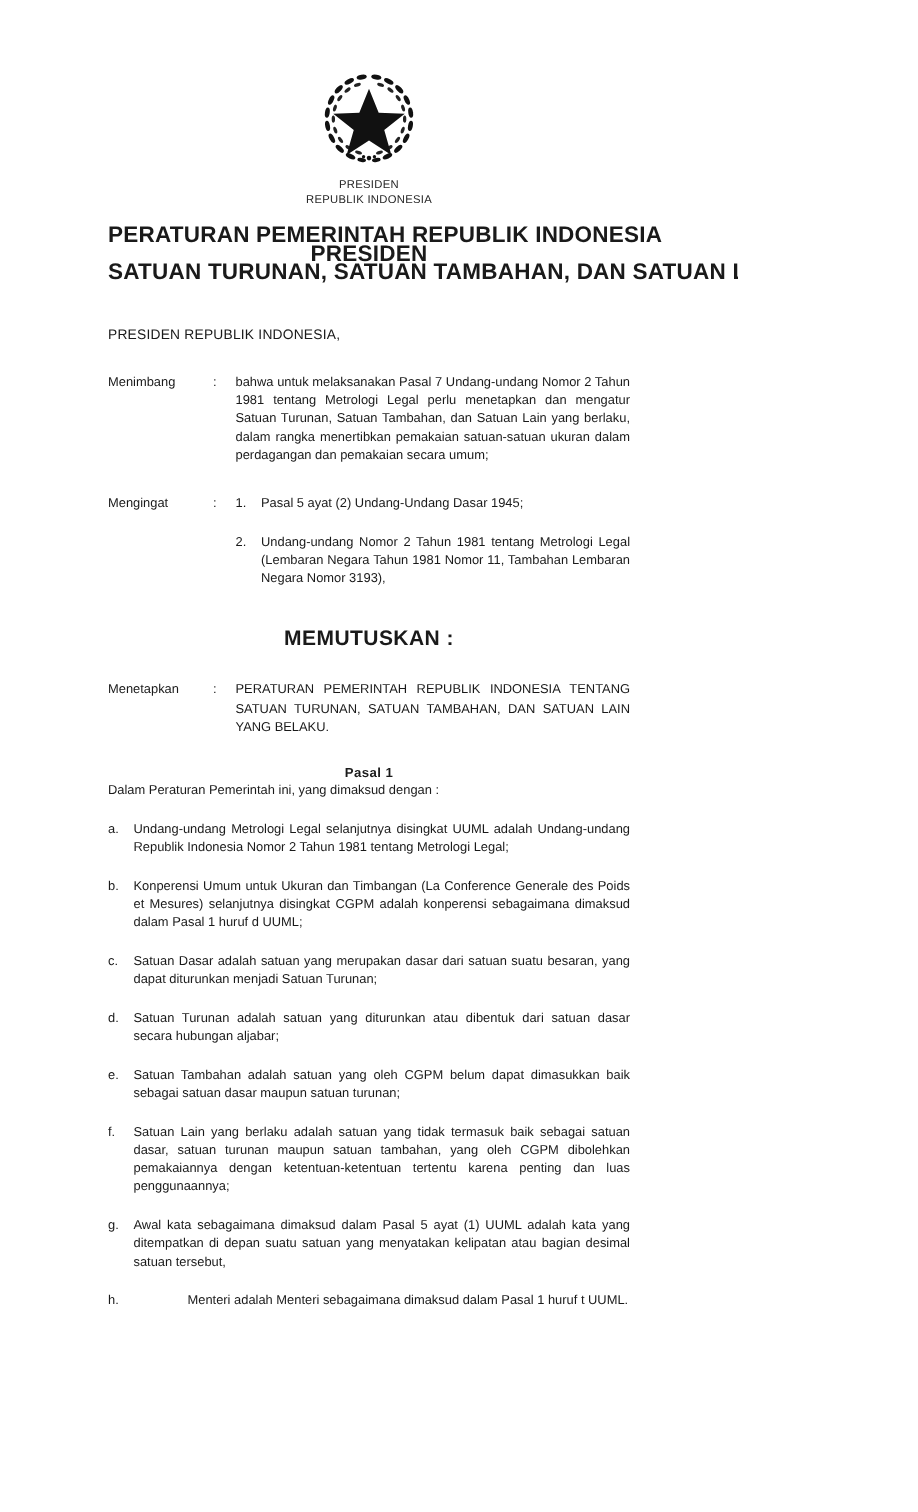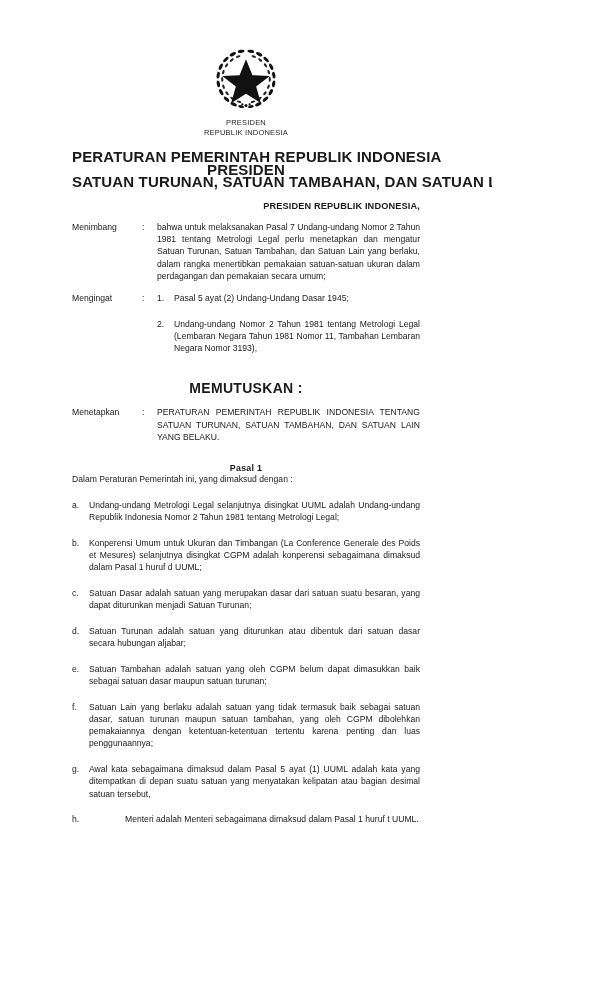--- a/index.html
+++ b/index.html
@@ -49,31 +49,31 @@
   .doc-title {
     margin-top: 14px;
     text-align: center;
     font-weight: bold;
     font-size: 15px;
     line-height: 12.6px;
     letter-spacing: 0.15px;
   }
   .doc-title div { white-space: nowrap; }
   .issuer-line {
-    margin-top: 12px;
-    text-align: right;
-    font-weight: bold;
+    margin-top: 29px;
+    text-align: left;
+    font-weight: normal;
     font-size: 9.2px;
     letter-spacing: 0.15px;
   }
 
   
   .clause {
     display: flex;
-    margin-top: 10px;
+    margin-top: 20px;
     font-size: 8.6px;
     line-height: 12.2px;
   }
   .clause-label {
     flex: 0 0 70px;
     white-space: nowrap;
   }
   .clause-colon {
     flex: 0 0 15px;
   }

